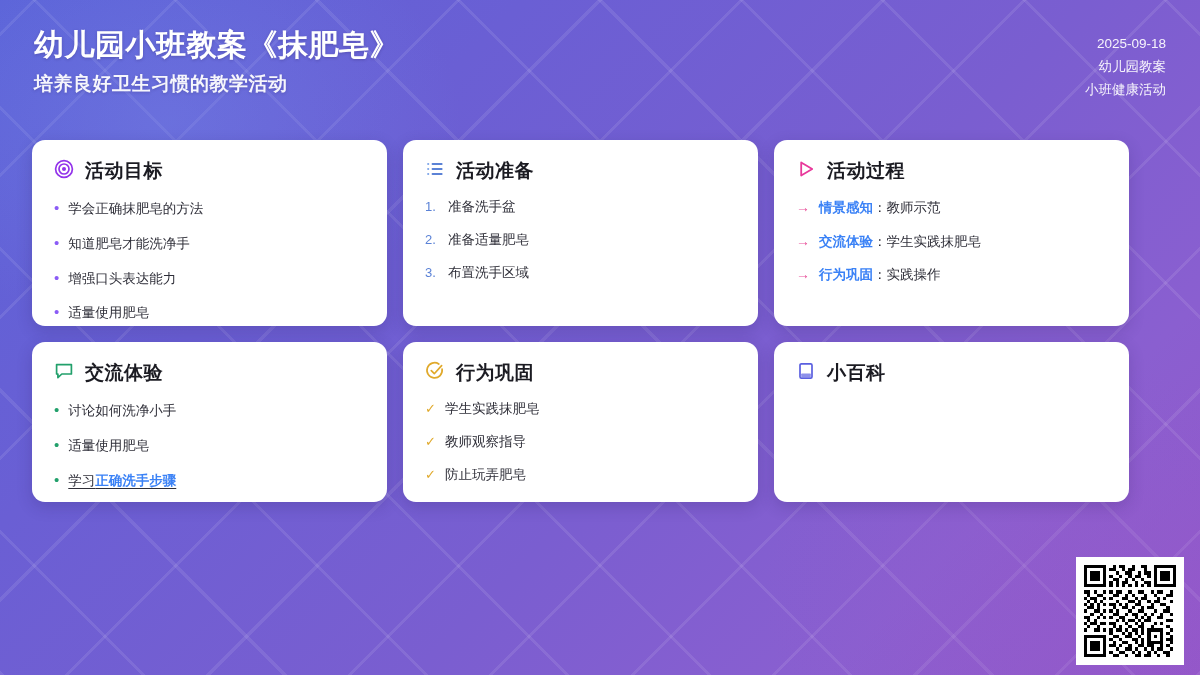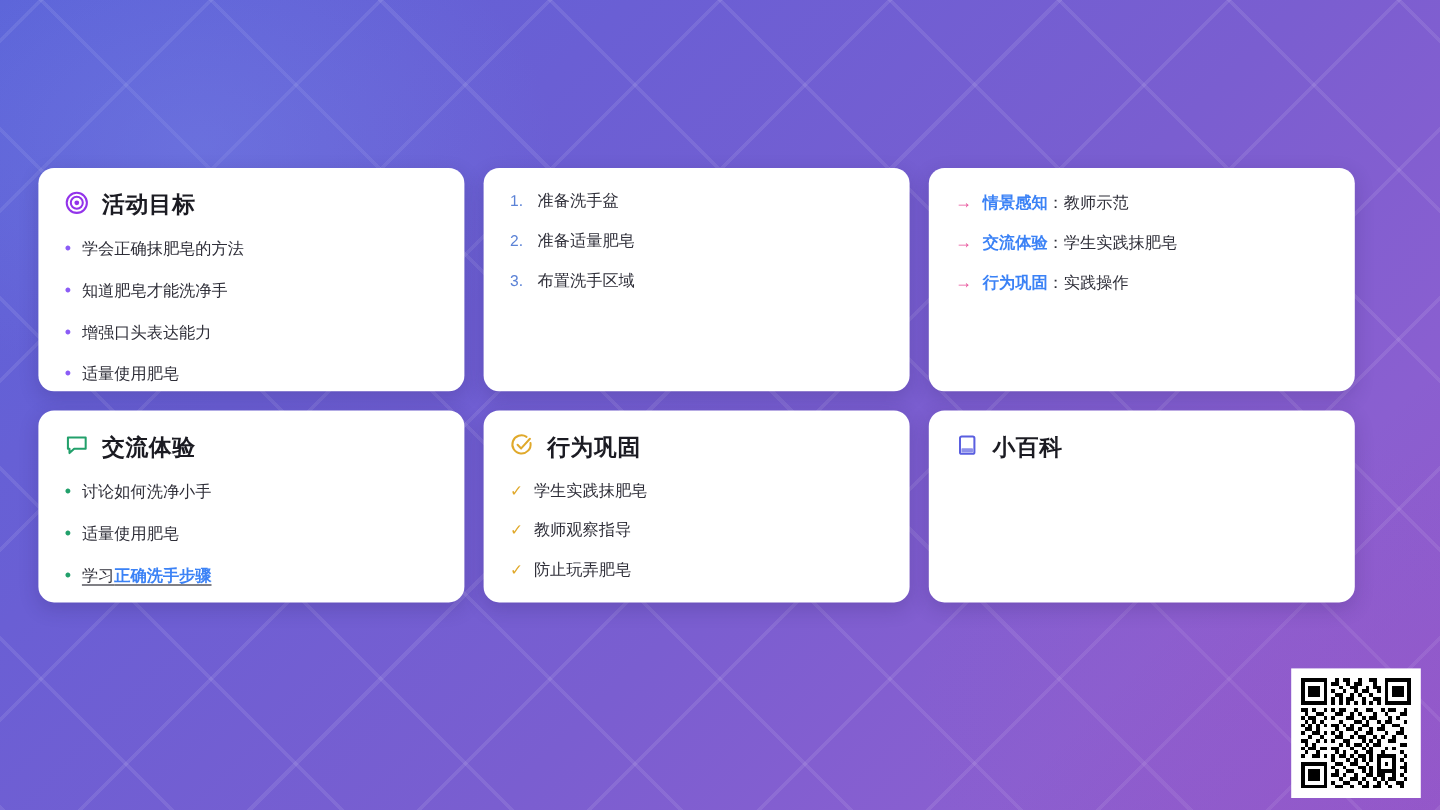--- a/index.html
+++ b/index.html
@@ -153,20 +153,31 @@
   }
   .qr { width: 92px; height: 92px; display: block; }
 </style>
 </head>
 <body>
 
 <div class="page">
   <div class="bg-pattern"></div>
   <div class="bg-glow"></div>
 
+  <div class="header">
+    <div class="title-block">
+      <div class="doc-title">幼儿园小班教案《抹肥皂》</div>
+      <div class="doc-subtitle">培养良好卫生习惯的教学活动</div>
+    </div>
+    <div class="meta-block">
+      <div>2025-09-18</div>
+      <div>幼儿园教案</div>
+      <div>小班健康活动</div>
+    </div>
+  </div>
 
   <div class="grid">
 
     <div class="card">
       <div class="card-head">
         <span class="icon">
           <svg width="20" height="20" viewBox="0 0 20 20">
             <circle cx="10" cy="10" r="8.4" fill="none" stroke="#9333ea" stroke-width="1.7"></circle>
             <circle cx="10" cy="10" r="5" fill="none" stroke="#9333ea" stroke-width="1.7"></circle>
             <circle cx="10" cy="10" r="2" fill="#9333ea"></circle>
@@ -188,37 +199,58 @@
           <span class="item-text">增强口头表达能力</span>
         </li>
         <li class="item">
           <span class="marker m-dot">•</span>
           <span class="item-text">适量使用肥皂</span>
         </li>
       </ul>
     </div>
 
     <div class="card">
+      <div class="card-head">
+        <span class="icon">
+          <svg width="20" height="20" viewBox="0 0 20 20">
+            <circle cx="3.2" cy="5" r="1.1" fill="#7aa3e8"></circle>
+            <circle cx="3.2" cy="10" r="1.1" fill="#7aa3e8"></circle>
+            <circle cx="3.2" cy="15" r="1.1" fill="#7aa3e8"></circle>
+            <rect x="6.6" y="4.1" width="11" height="1.9" rx="0.9" fill="#5b82d6"></rect>
+            <rect x="6.6" y="9.1" width="11" height="1.9" rx="0.9" fill="#5b82d6"></rect>
+            <rect x="6.6" y="14.1" width="11" height="1.9" rx="0.9" fill="#5b82d6"></rect>
+          </svg>
+        </span>
+        <span class="card-title">活动准备</span>
+      </div>
       <ol class="items">
         <li class="item">
           <span class="marker m-num">1.</span>
           <span class="item-text">准备洗手盆</span>
         </li>
         <li class="item">
           <span class="marker m-num">2.</span>
           <span class="item-text">准备适量肥皂</span>
         </li>
         <li class="item">
           <span class="marker m-num">3.</span>
           <span class="item-text">布置洗手区域</span>
         </li>
       </ol>
     </div>
 
     <div class="card">
+      <div class="card-head">
+        <span class="icon">
+          <svg width="20" height="20" viewBox="0 0 20 20">
+            <path d="M5.2 3.4 L16.2 10 L5.2 16.6 Z" fill="none" stroke="#e8399b" stroke-width="1.8" stroke-linejoin="round"></path>
+          </svg>
+        </span>
+        <span class="card-title">活动过程</span>
+      </div>
       <ul class="items">
         <li class="item">
           <span class="marker m-arrow">→</span>
           <span class="item-text"><b>情景感知</b><span>：</span><span>教师示范</span></span>
         </li>
         <li class="item">
           <span class="marker m-arrow">→</span>
           <span class="item-text"><b>交流体验</b><span>：</span><span>学生实践抹肥皂</span></span>
         </li>
         <li class="item">

